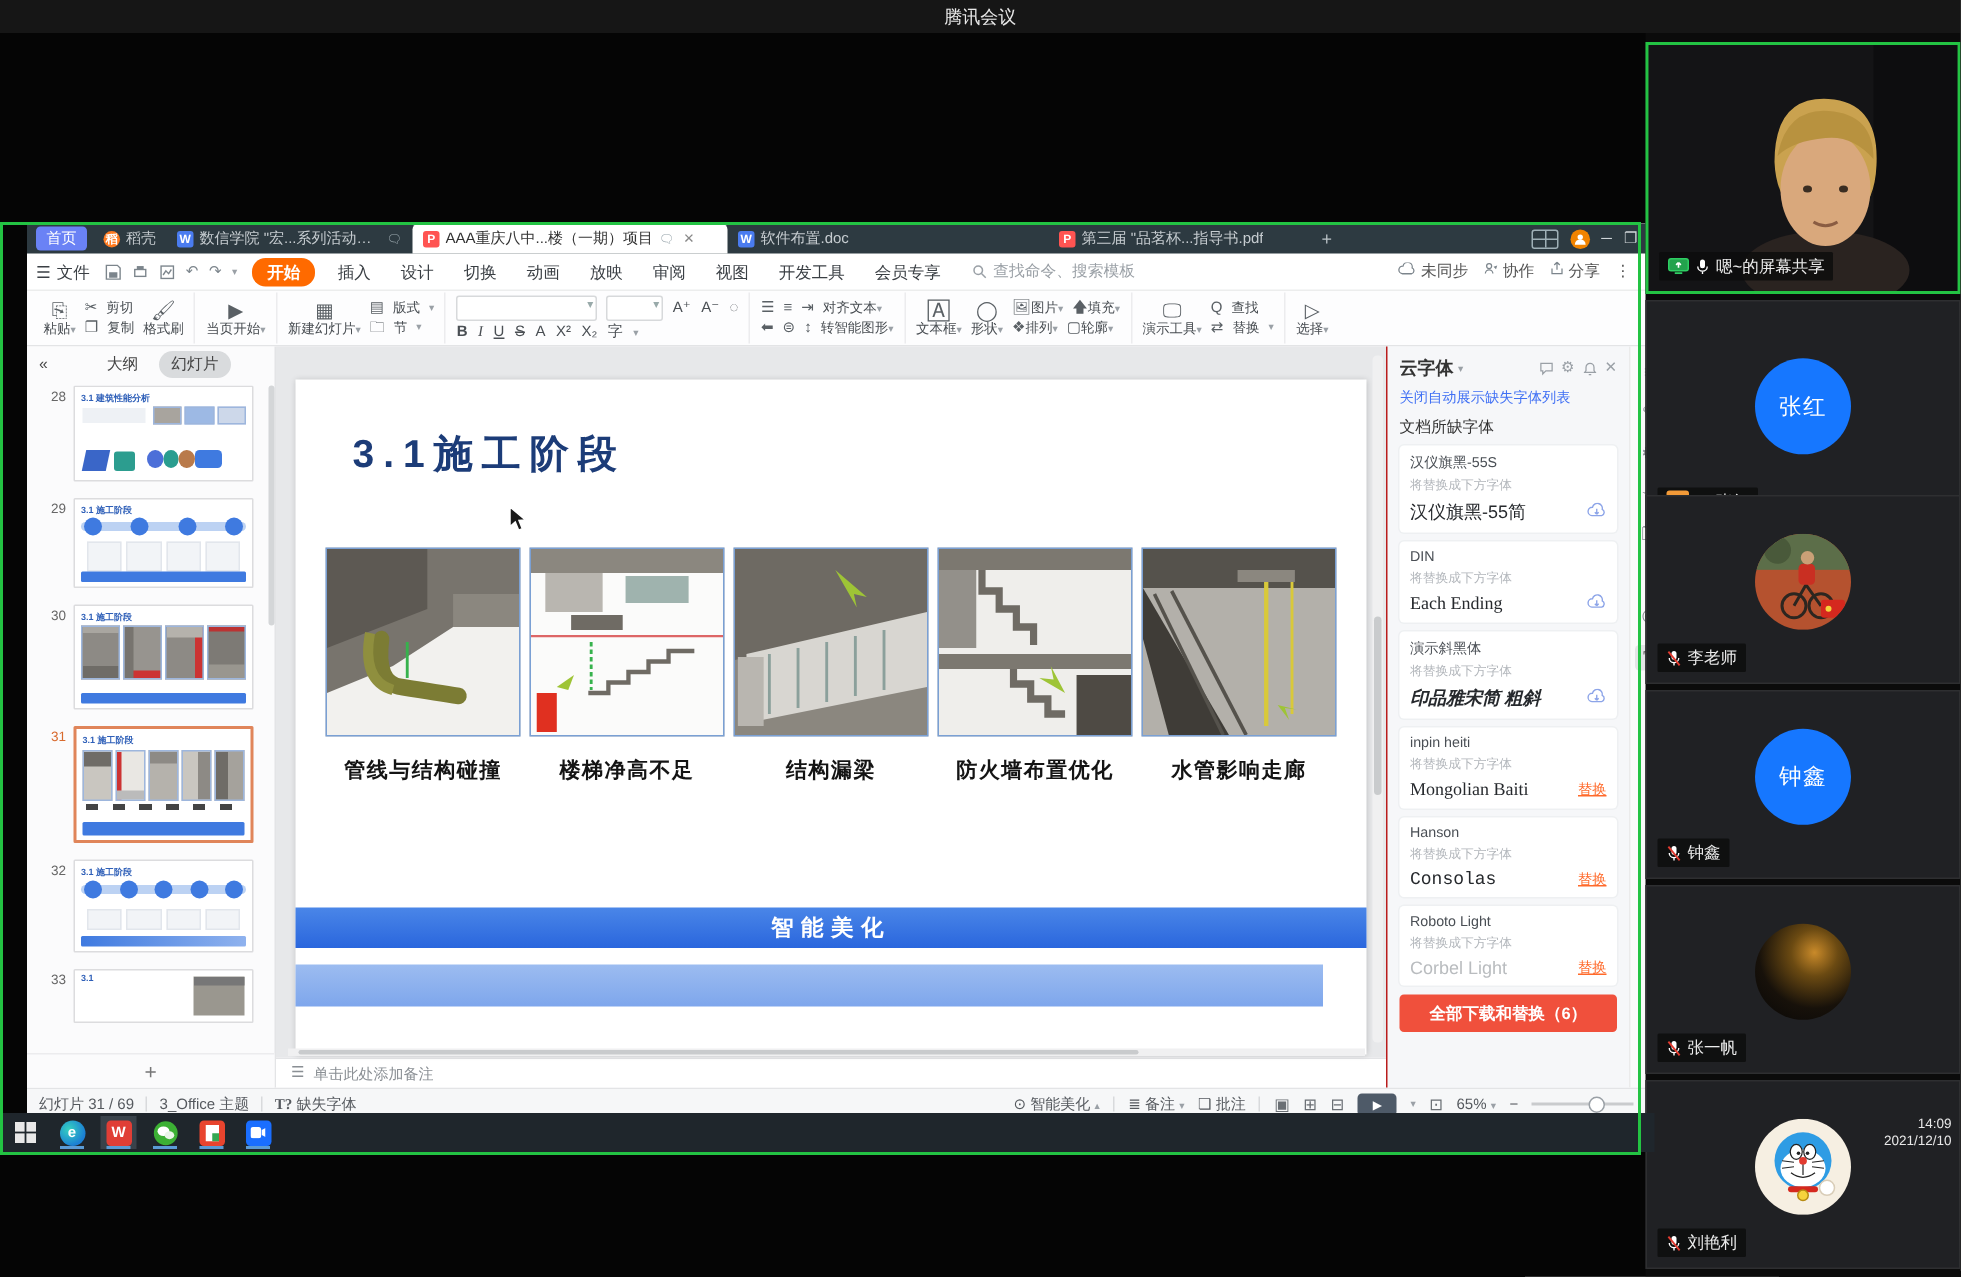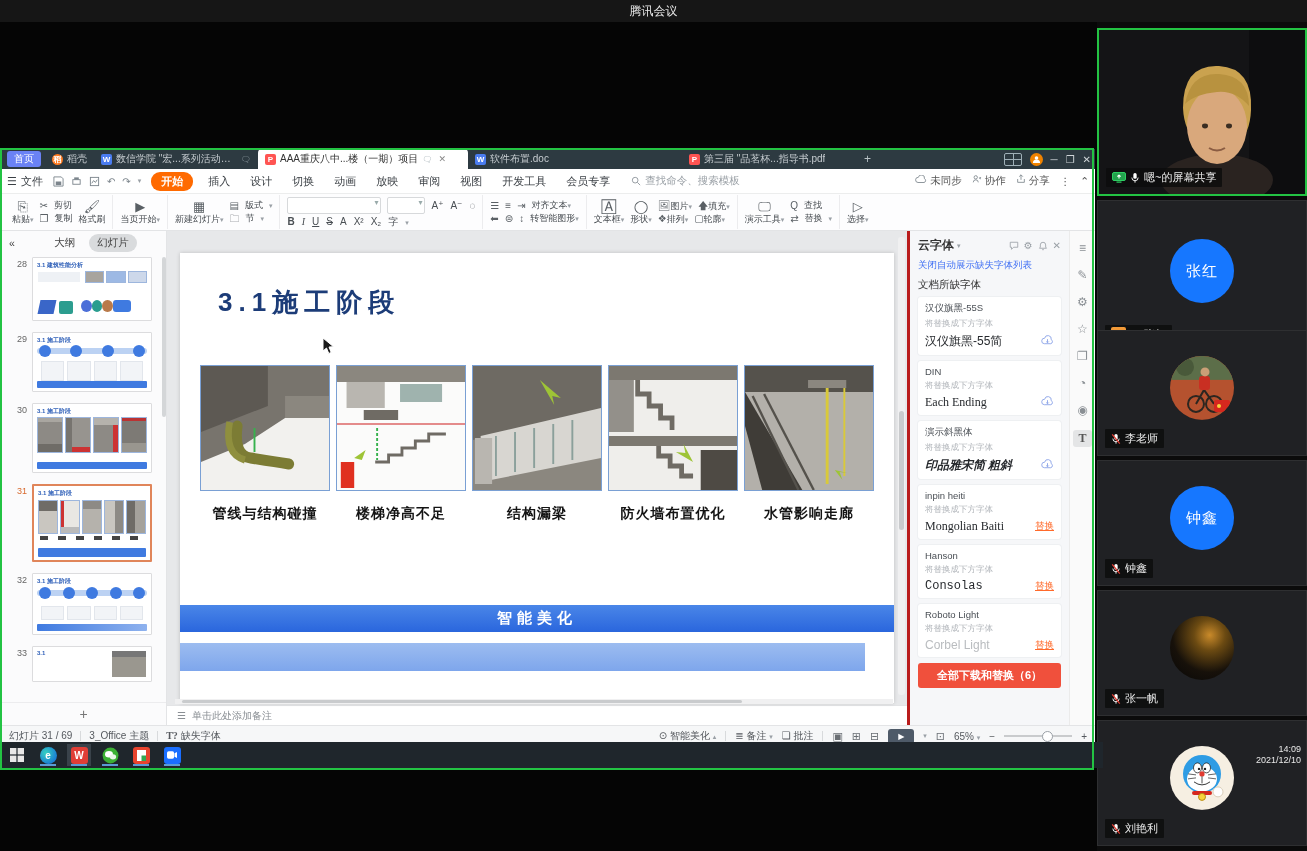--- a/index.html
+++ b/index.html
@@ -6,21 +6,21 @@
   body{width:1307px;height:851px;position:relative;overflow:hidden;
        font-family:"Liberation Sans","DejaVu Sans",sans-serif;-webkit-font-smoothing:antialiased;}
   #stage{position:absolute;inset:0;background:#050505;}
   
   #topbar{position:absolute;left:0;top:0;width:1307px;height:22px;background:#161616;
           display:flex;align-items:center;justify-content:center;color:#e8e8e8;font-size:12px;}
   
   #share-outline{position:absolute;left:0;top:148px;width:1094px;height:622px;
                  border:2px solid #23c343;box-sizing:border-box;pointer-events:none;z-index:60;}
   
-  #wps{position:absolute;left:1px;top:149px;width:1094px;height:593px;background:#fff;overflow:hidden;}
+  #wps{position:absolute;left:18px;top:149px;width:1094px;height:593px;background:#fff;overflow:hidden;}
   .tabbar{height:20px;background:#2d3a41;display:flex;align-items:stretch;font-size:10px;color:#c6ccd0;position:relative;}
   .tabbar .tab{display:flex;align-items:center;gap:4px;padding:0 7px;max-width:210px;white-space:nowrap;overflow:hidden;}
   .tab-home{background:#6a82f5;color:#fff;border-radius:3px;margin:2px 4px 2px 6px;padding:0 10px;}
   .tab-active{background:#fff;color:#333;border-radius:4px 4px 0 0;}
   .fico{width:11px;height:11px;border-radius:2px;color:#fff;font-size:8px;font-weight:bold;
         display:inline-flex;align-items:center;justify-content:center;flex:0 0 auto;}
   .fico.w{background:#4a7cf0;} .fico.p{background:#ff5452;} .fico.d{background:#ff7a1f;border-radius:50%;}
   .tab .bub{color:#9aa7ad;font-size:8px;} .tab .x{color:#888;font-size:9px;margin-left:2px;}
   .tab-plus{color:#b9c2c6;font-size:12px;align-self:center;padding:0 8px;}
   .tab-ctrls{position:absolute;right:4px;top:0;height:20px;display:flex;align-items:center;gap:8px;color:#cfd5d8;}
@@ -93,21 +93,21 @@
           display:flex;align-items:center;justify-content:center;color:#fff;font-weight:bold;font-size:15px;letter-spacing:5px;}
   .lightbar{position:absolute;left:0;top:390px;height:28px;width:96%;background:linear-gradient(#9cbcf0,#7ea6ec);}
   .cursor{position:absolute;left:142px;top:84px;}
   .vscroll{position:absolute;right:2px;top:6px;width:7px;bottom:10px;background:#f0f0f1;border-radius:3px;}
   .vscroll .vthumb{position:absolute;left:1px;right:1px;top:38%;height:26%;background:#c9cbcd;border-radius:3px;}
   .hscroll{position:absolute;left:8px;right:14px;bottom:1px;height:5px;background:#f0f0f1;}
   .hscroll .hthumb{position:absolute;top:1px;bottom:1px;left:1%;width:78%;background:#c9cbcd;border-radius:2px;}
   .notesbar{height:19px;border-top:1px solid #e3e4e6;background:#fff;display:flex;align-items:center;
             gap:6px;padding:0 10px;font-size:10px;color:#8a8f94;}
   
-  .fontspanel{width:162px;background:#f6f7f9;border-left:3px solid #b91c1c;padding:6px 8px;box-sizing:border-box;font-size:10px;}
+  .fontspanel{width:162px;background:#f6f7f9;border-left:1px solid #b91c1c;padding:6px 8px;box-sizing:border-box;font-size:10px;}
   .fp-head{display:flex;align-items:center;color:#333;font-size:12px;font-weight:bold;}
   .fp-icons{margin-left:auto;display:flex;gap:5px;color:#9aa0a6;font-weight:normal;font-size:10px;align-items:center;}
   .fp-link{color:#4070f4;font-size:9.5px;margin:5px 0 6px;}
   .fp-section{color:#333;font-size:10.5px;margin-bottom:5px;}
   .fcard{background:#fff;border-radius:3px;padding:5px 7px;margin-bottom:6px;box-shadow:0 0 0 1px #eef0f2;}
   .fcard .fname{color:#4a4f55;font-size:9.5px;}
   .fcard .fhint{color:#b2b6bb;font-size:8.5px;margin:3px 0;}
   .fcard .frow{display:flex;align-items:center;}
   .fcard .frep{font-size:12px;color:#26292d;}
   .fcard .frep.it{font-family:"Liberation Serif",serif;font-style:italic;font-weight:bold;}

